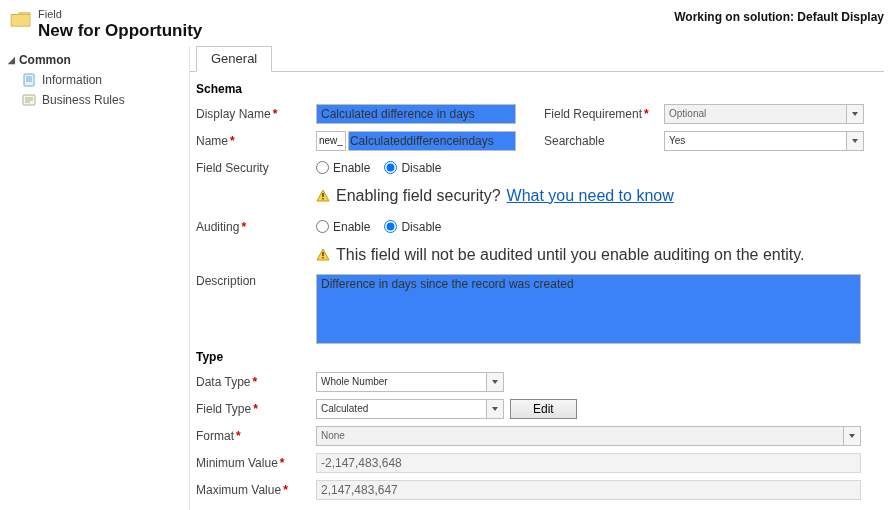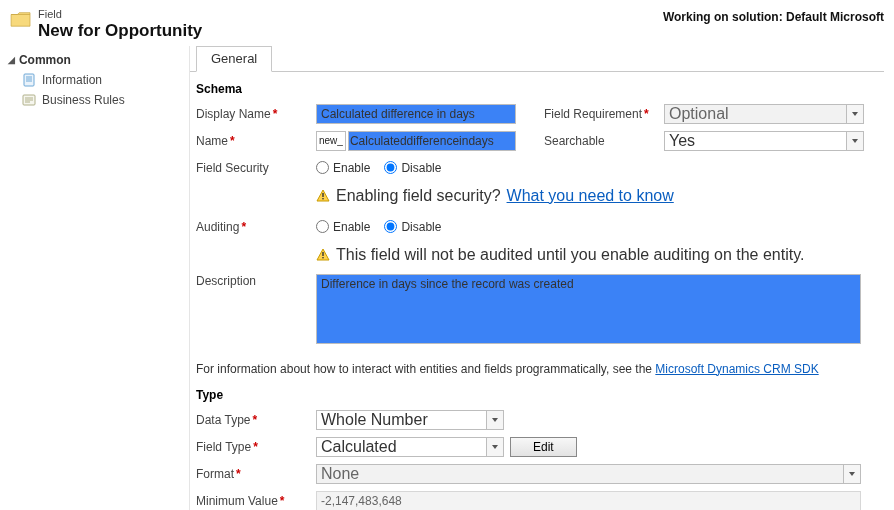--- a/index.html
+++ b/index.html
@@ -197,21 +197,21 @@
     align-items: stretch;
     border: 1px solid #bdbdbd;
     background: #fff;
     height: 20px;
     box-sizing: border-box;
   }
   .select.disabled { background: #f2f2f2; color: #777; }
   .select-value {
     flex: 1;
     padding: 2px 4px;
-    font-size: 16px;
+    font-size: 10px;
     color: #333;
     display: flex;
     align-items: center;
     overflow: hidden;
     white-space: nowrap;
   }
   .select.disabled .select-value { color: #666; }
   .select-arrow {
     width: 16px;
     display: flex;
@@ -289,21 +289,21 @@
 
   <div class="header">
     <svg class="header-icon" viewBox="0 0 24 20">
       <path d="M1 5 L8 5 L10 3 L22 3 L22 18 L1 18 Z" fill="#f7d97c" stroke="#c9a641" stroke-width="0.8"></path>
       <path d="M1 5 L22 5" stroke="#c9a641" stroke-width="0.8"></path>
     </svg>
     <div class="header-titles">
       <div class="header-kicker">Field</div>
       <div class="header-title">New for Opportunity</div>
     </div>
-    <div class="header-right">Working on solution: Default Microsoft</div>
+    <div class="header-right">Working on solution: Default Display</div>
   </div>
 
   <div class="body">
 
     <div class="sidebar">
       <div class="sidebar-section">
         <span class="collapse-arrow">◢</span>
         <span>Common</span>
       </div>
       <div class="sidebar-item">
@@ -442,23 +442,20 @@
 
       <div class="form-row" style="align-items:flex-start;">
         <div class="label-cell">
           <span>Description</span>
         </div>
         <div class="control-cell wide">
           <textarea style="">Difference in days since the record was created</textarea>
         </div>
       </div>
 
-      <div class="info-line">
-        <span>For information about how to interact with entities and fields programmatically, see the </span><a>Microsoft Dynamics CRM SDK</a>
-      </div>
 
       <div class="section-heading">Type</div>
 
       <div class="form-row">
         <div class="label-cell">
           <span>Data Type</span>
               <span class="req">*</span>
         </div>
         <div class="control-cell dt">
           <div class="select">

